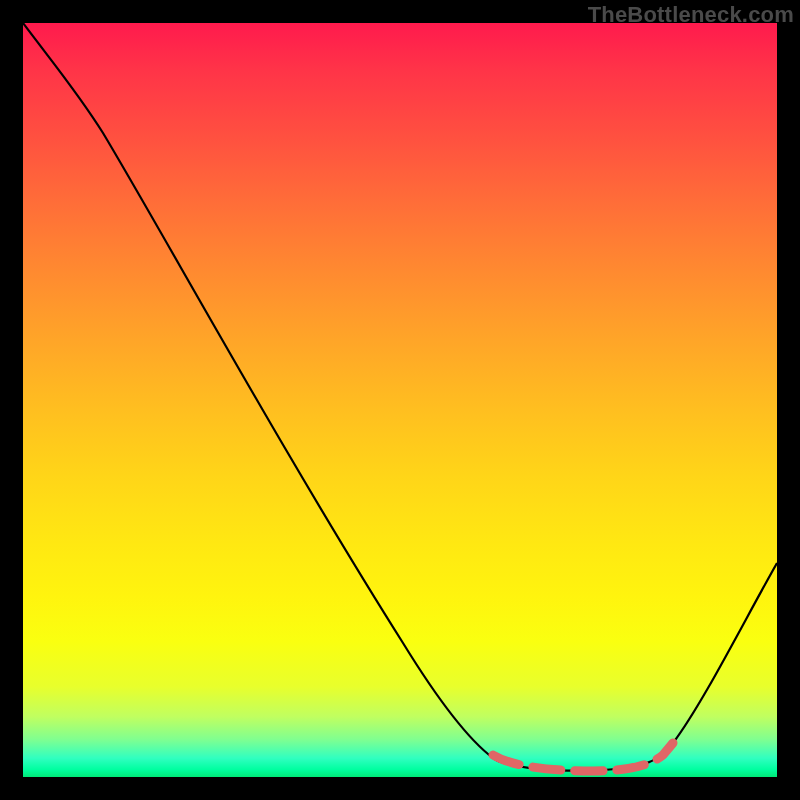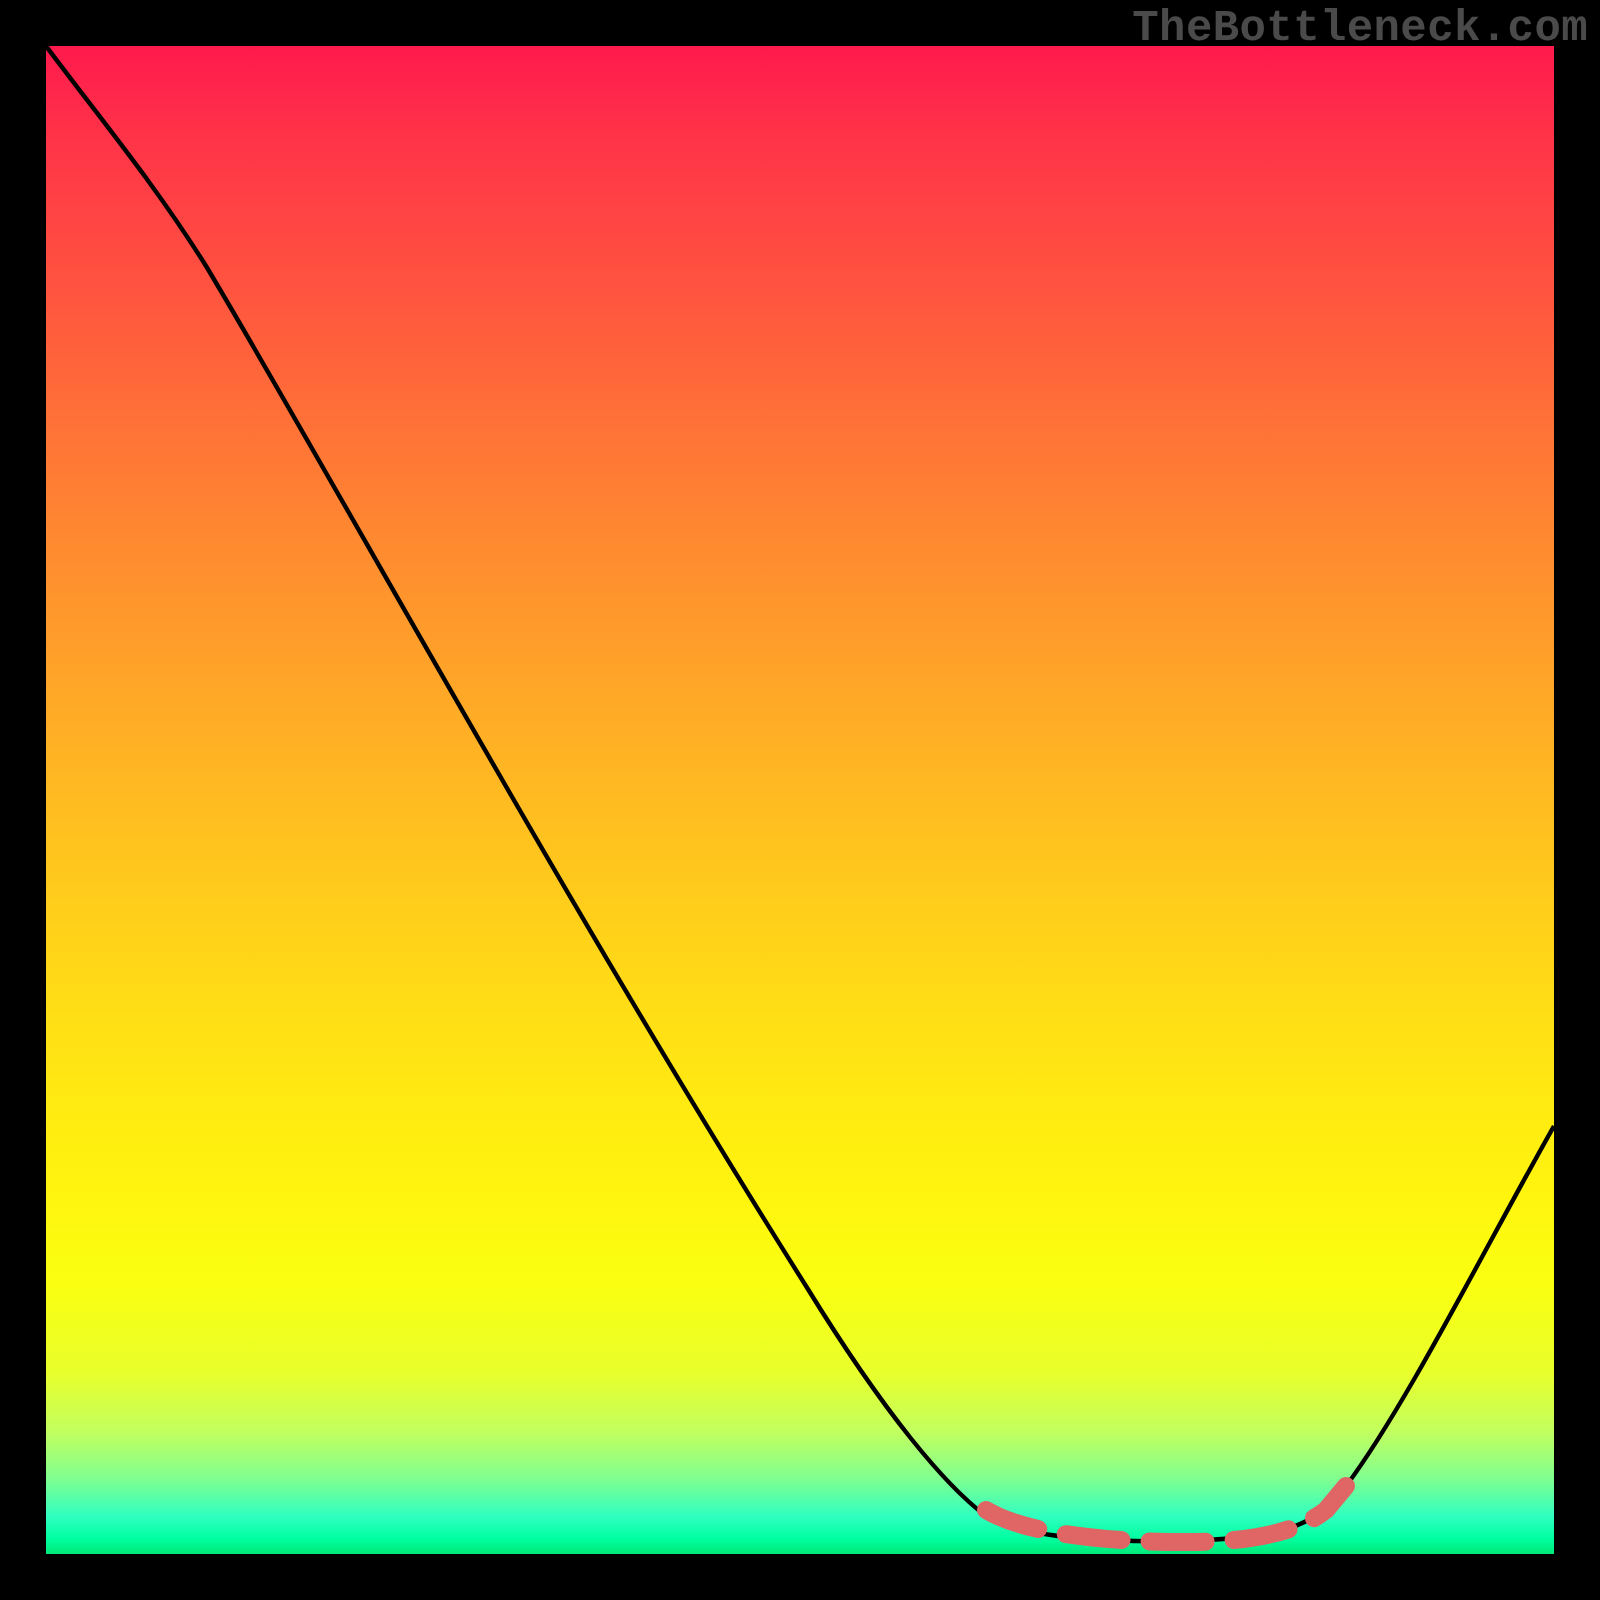--- a/index.html
+++ b/index.html
@@ -32,21 +32,21 @@
       #80ff90 95%,
       #30ffc0 97.5%,
       #00ffa0 99%,
       #00e878 100%
     );
   }
   .watermark {
     position: absolute;
     top: 2px;
     right: 6px;
-    font-family: Liberation Mono, monospace;
+    font-family: Liberation Sans, sans-serif;
     font-size: 22px;
     font-weight: 600;
     color: #4a4a4a;
     letter-spacing: 0.2px;
   }
   svg.curve {
     position: absolute;
     left: 0; top: 0;
     width: 754px; height: 754px;
     pointer-events: none;

